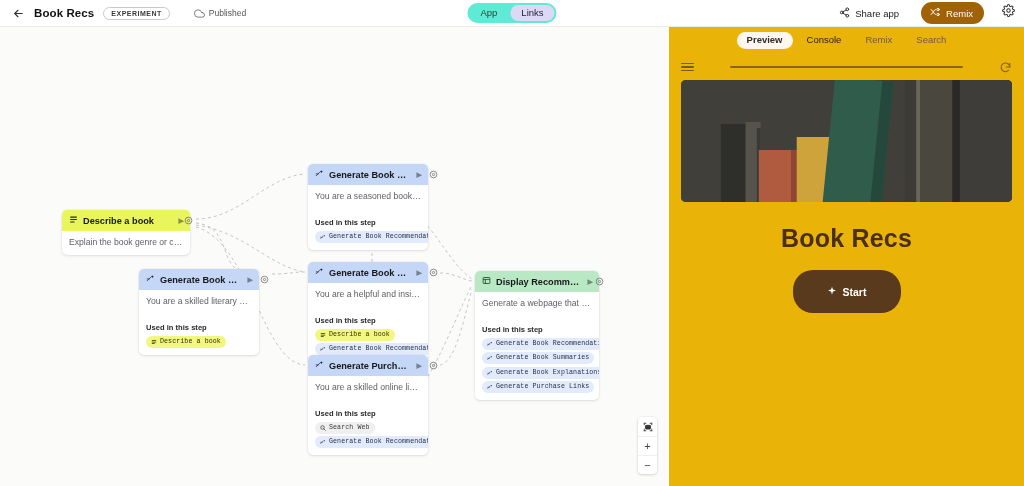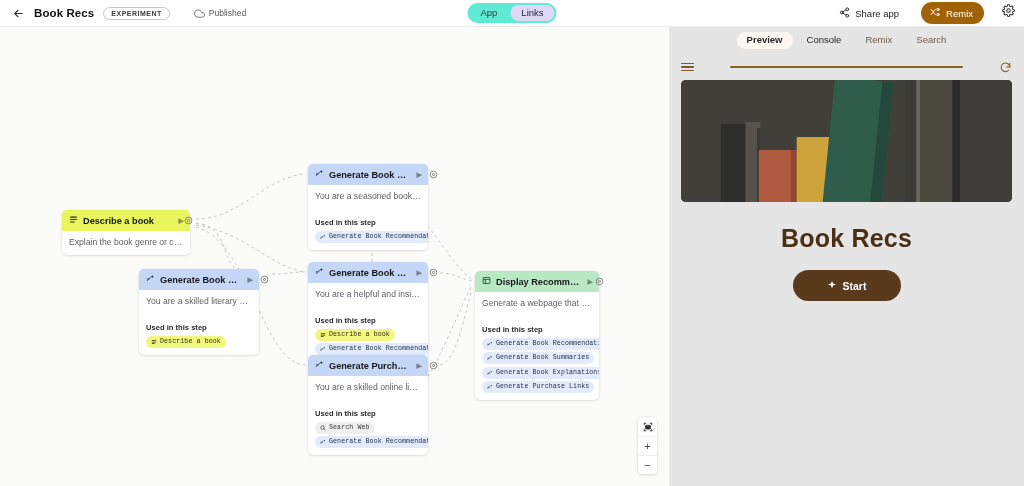--- a/index.html
+++ b/index.html
@@ -121,37 +121,37 @@
     box-shadow: 0 1px 3px rgba(0,0,0,.14), 0 0 0 .5px rgba(0,0,0,.06);
     display: flex; flex-direction: column; overflow: hidden;
   }
   .zoomctl > div {
     height: 19px; display: flex; align-items: center; justify-content: center;
     font-size: 11px; color: #444; cursor: pointer; line-height: 1;
   }
   .zoomctl > div + div { border-top: 1px solid #efefef; }
 
   
-  .preview { flex: 1; background: #e5e5e5; display: flex; flex-direction: column; min-width: 0; }
+  .preview { flex: 1; background: #eab308; display: flex; flex-direction: column; min-width: 0; }
   .ptabs { height: 27px; display: flex; align-items: center; justify-content: center; gap: 4px; }
   .ptab { font-size: 9.5px; padding: 3px 10px; border-radius: 9px; cursor: pointer; color: #6a5b4c; line-height: 1.1; }
   .ptab.active { background: #fff7ef; color: #2b2b2b; font-weight: 600; }
   .ptab.dark { color: #1f1f1f; font-weight: 400; }
   .pbar { height: 26px; display: flex; align-items: center; padding: 0 12px; gap: 10px; }
   .hamb { display: flex; flex-direction: column; gap: 2.5px; cursor: pointer; }
   .hamb i { display: block; width: 13px; height: 1.3px; background: #7a5a33; border-radius: 1px; }
   .urlline { flex: 1; height: 2px; background: #8a6320; border-radius: 2px; margin: 0 26px; }
   .refresh { color: #8a6320; cursor: pointer; display: flex; }
 
   .phero { margin: 0 12px; height: 122px; border-radius: 5px; overflow: hidden; position: relative; background: #44443f; }
   .ptitle { text-align: center; font-size: 25px; font-weight: 700; color: #4a2f14; margin-top: 22px; letter-spacing: .2px; }
   .psub { text-align: center; font-size: 10.5px; color: #4a3520; margin: 8px auto 0; max-width: 280px; line-height: 1.35; }
   .startbtn {
     margin: 17px auto 0; background: #5a3a1c; color: #fff;
-    border-radius: 20px; height: 31px; width: 108px;
+    border-radius: 20px; height: 43px; width: 108px;
     display: flex; align-items: center; justify-content: center; gap: 6px;
     font-size: 10.5px; font-weight: 600; cursor: pointer;
   }
 </style>
 </head>
 <body>
 
 <div class="app">
 
   <div class="topbar">

